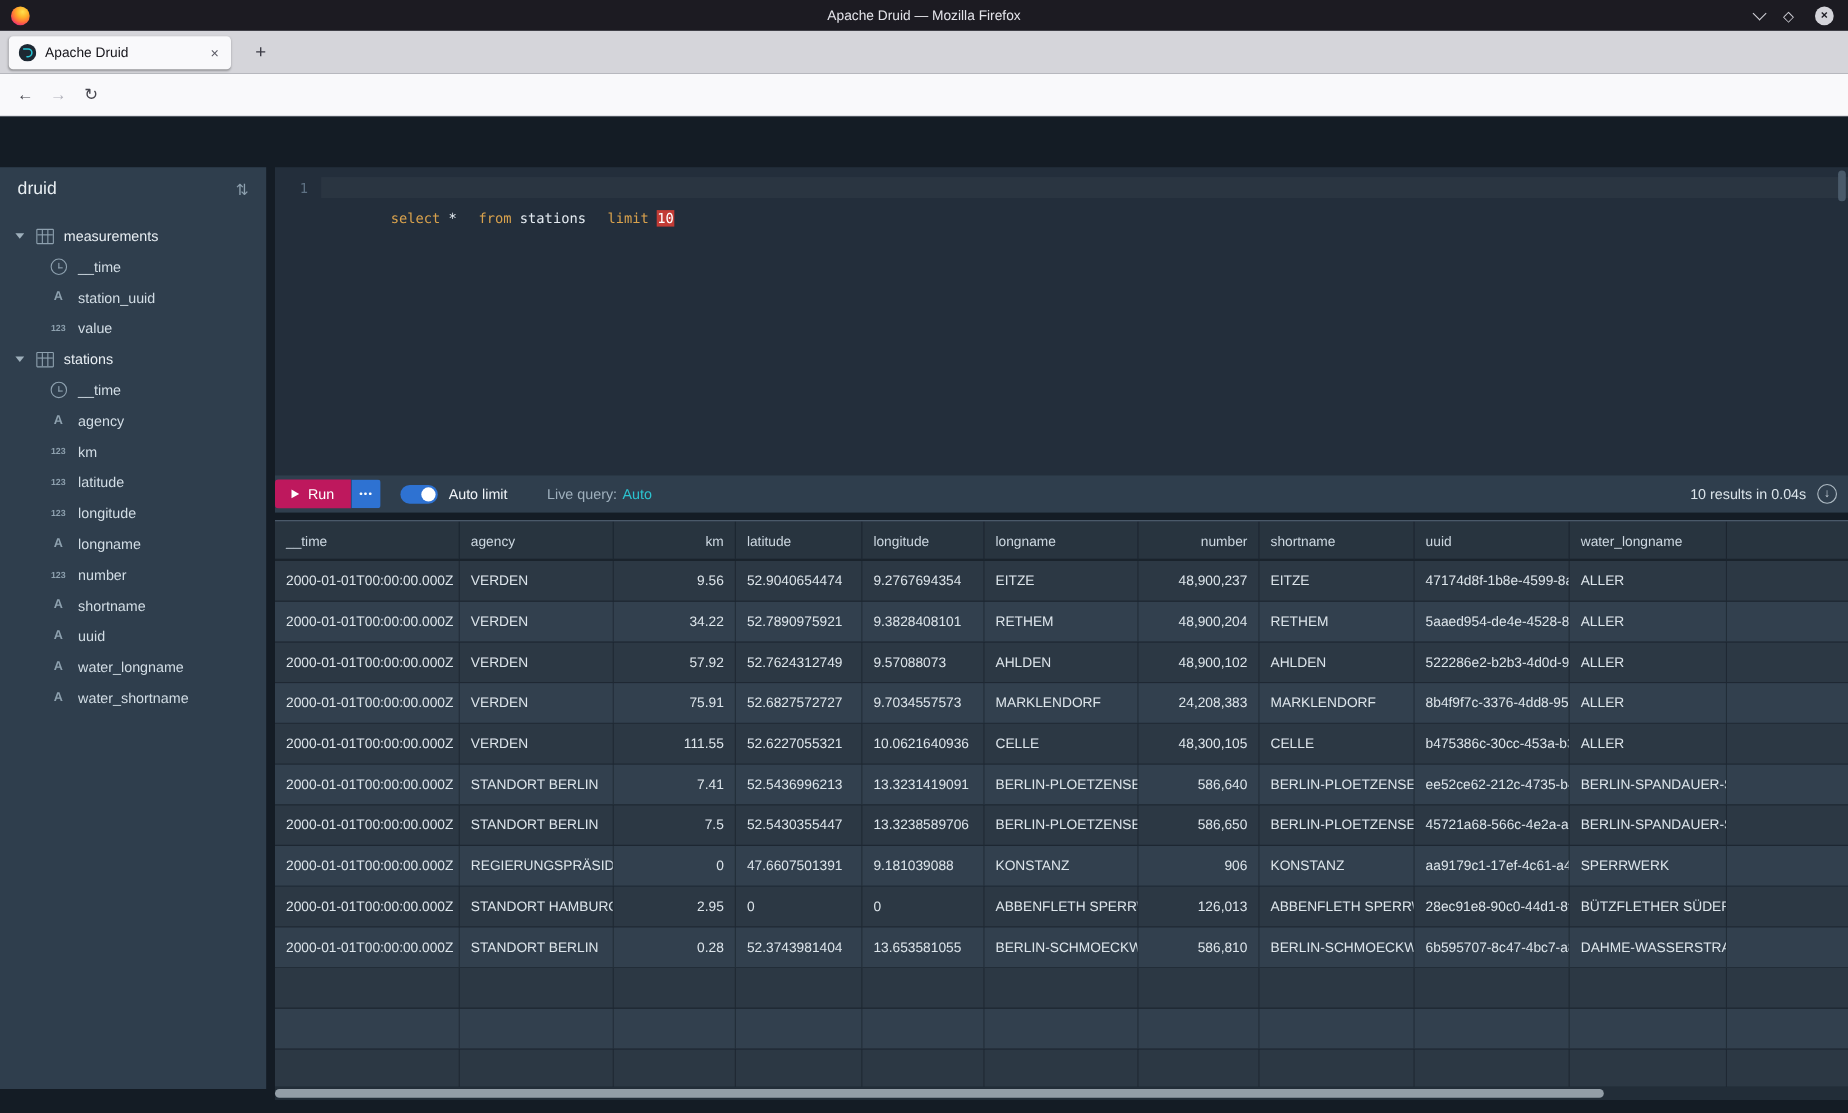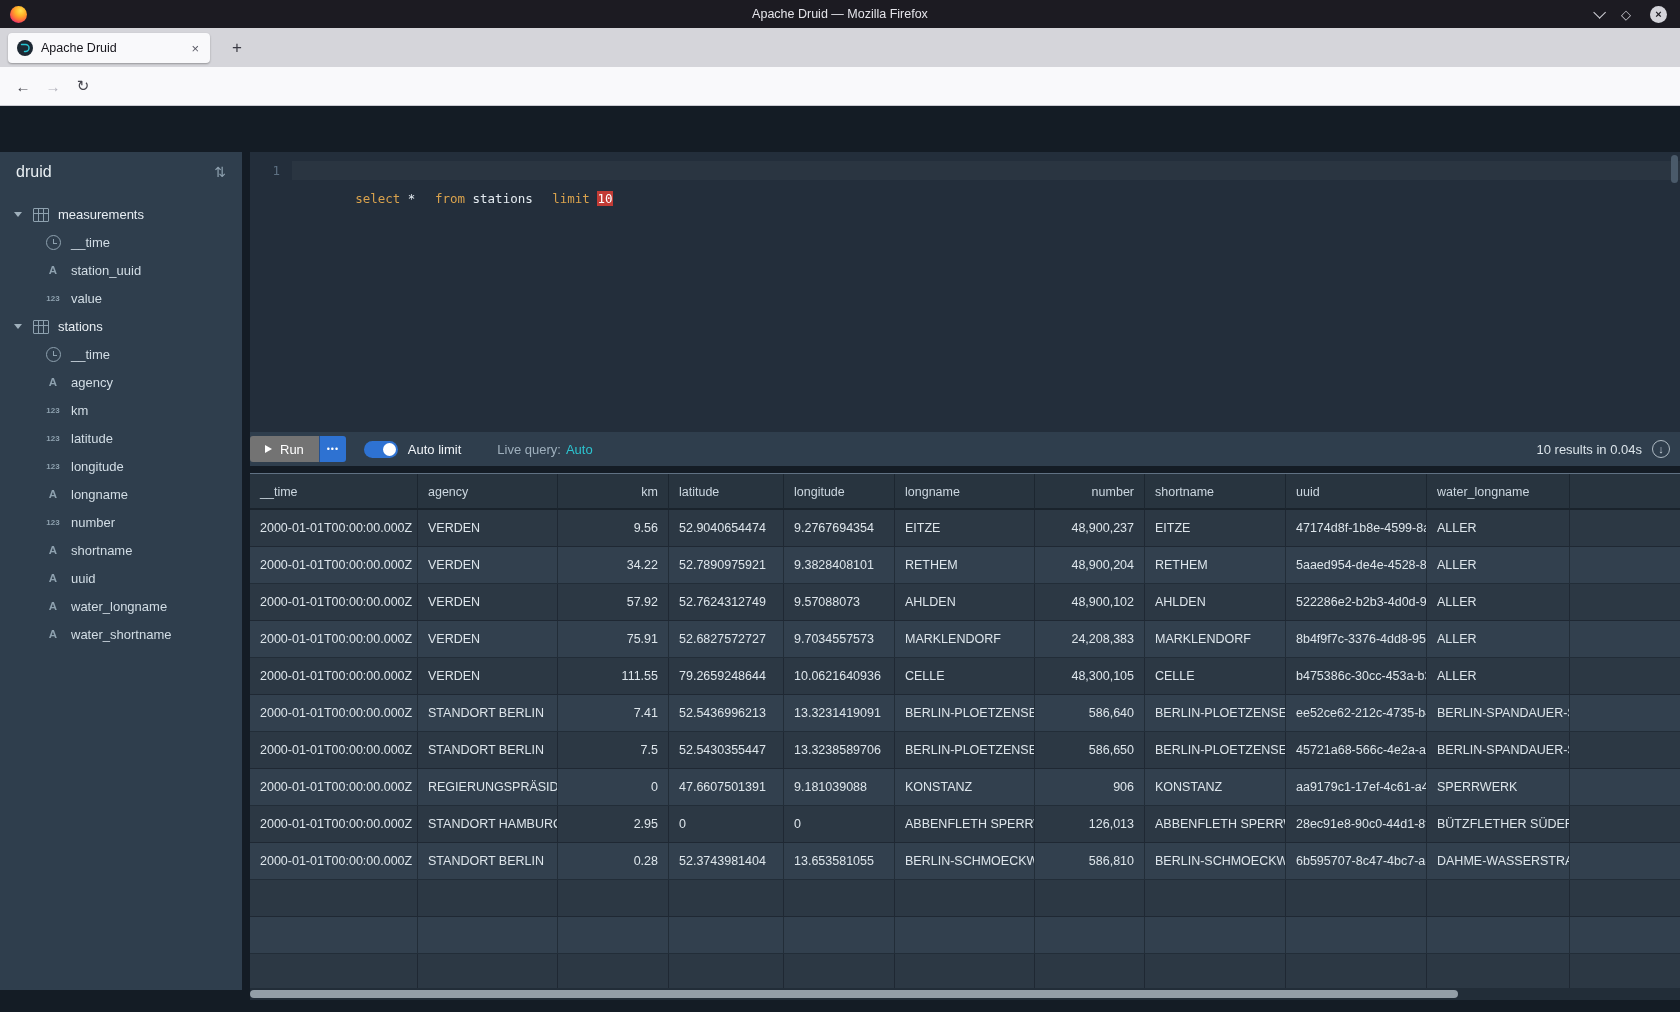--- a/index.html
+++ b/index.html
@@ -111,21 +111,21 @@
               font:12.5px "DejaVu Sans Mono", monospace; color:#e4ebf1; white-space:pre; padding-left:6px;
               background:rgba(255,255,255,0.035); }
   .tok.kw { color:#d9a24d;margin-left:12px; }
   .tok.num { background:#c23b35; color:#ffffff; }
   .ed-scrollthumb { position:absolute; right:2px; top:3px; width:7px; height:28px; background:#4a5a6a; border-radius:4px; }
 
   
   .runbar { position:absolute; left:250px; top:326px; right:0; height:34px; background:#2f3e4d;
             display:flex; align-items:center; }
   .btn-run { display:flex; height:26px; margin:0; }
-  .run-main { background:#737373; color:#fff; display:flex; align-items:center; gap:8px; padding:0 15px;
+  .run-main { background:#be185d; color:#fff; display:flex; align-items:center; gap:8px; padding:0 15px;
               border-radius:3px 0 0 3px; font-size:13px; }
   .play-tri { width:0; height:0; border-top:4.5px solid transparent; border-bottom:4.5px solid transparent;
               border-left:7px solid #fff; }
   .run-more { background:#2e72d2; border-left:1px solid rgba(17,20,24,.35); width:27px; border-radius:0 3px 3px 0;
               color:#fff; display:grid; place-items:center; font-size:9px; letter-spacing:1px; }
   .switch { margin-left:18px; width:34px; height:17px; border-radius:9px; background:#2e72d2; position:relative; flex:none; }
   .switch::after { content:""; position:absolute; right:2px; top:2px; width:13px; height:13px; border-radius:50%; background:#fff; }
   .auto-limit { margin-left:10px; font-size:13px; color:#f0f4f8; }
   .live-query { margin-left:36px; font-size:13px; color:#9fb0bd; }
   .live-query .lq-val { color:#2cc3cf; margin-left:5px; }
@@ -467,21 +467,21 @@
           <div class="td num" style="width: 110px;">24,208,383</div>
           <div class="td" style="width: 141px;">MARKLENDORF</div>
           <div class="td" style="width: 141px;">8b4f9f7c-3376-4dd8-95c</div>
           <div class="td" style="width: 143px;">ALLER</div>
           <div class="td filler"></div>
         </div>
         <div class="tr odd">
           <div class="td" style="width: 168px;">2000-01-01T00:00:00.000Z</div>
           <div class="td" style="width: 140px;">VERDEN</div>
           <div class="td num" style="width: 111px;">111.55</div>
-          <div class="td" style="width: 115px;">79.2659248644</div>
+          <div class="td" style="width: 115px;">52.6227055321</div>
           <div class="td" style="width: 111px;">10.0621640936</div>
           <div class="td" style="width: 140px;">CELLE</div>
           <div class="td num" style="width: 110px;">48,300,105</div>
           <div class="td" style="width: 141px;">CELLE</div>
           <div class="td" style="width: 141px;">b475386c-30cc-453a-b30</div>
           <div class="td" style="width: 143px;">ALLER</div>
           <div class="td filler"></div>
         </div>
         <div class="tr even">
           <div class="td" style="width: 168px;">2000-01-01T00:00:00.000Z</div>

